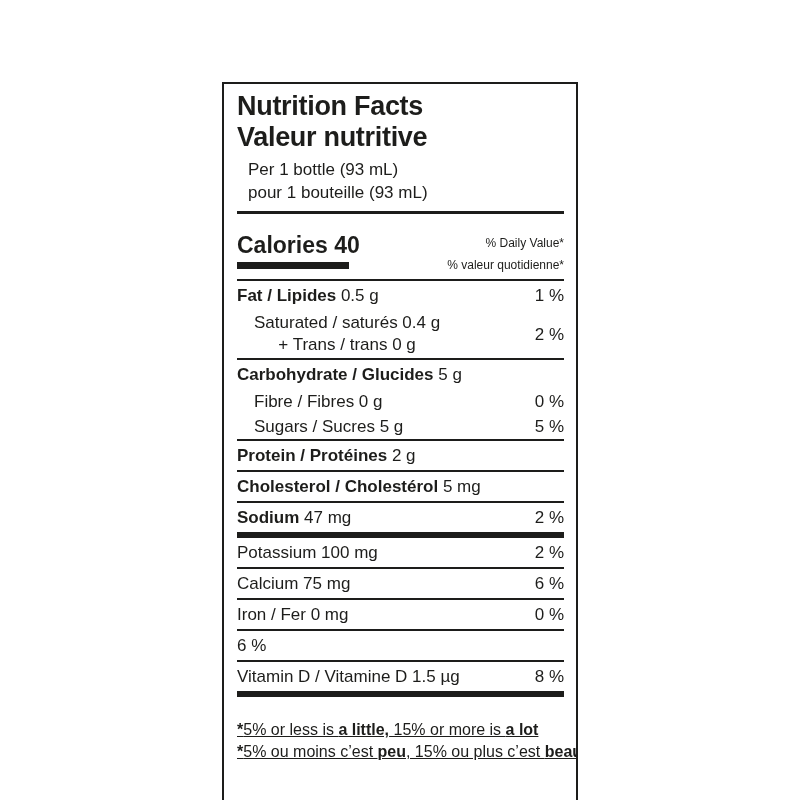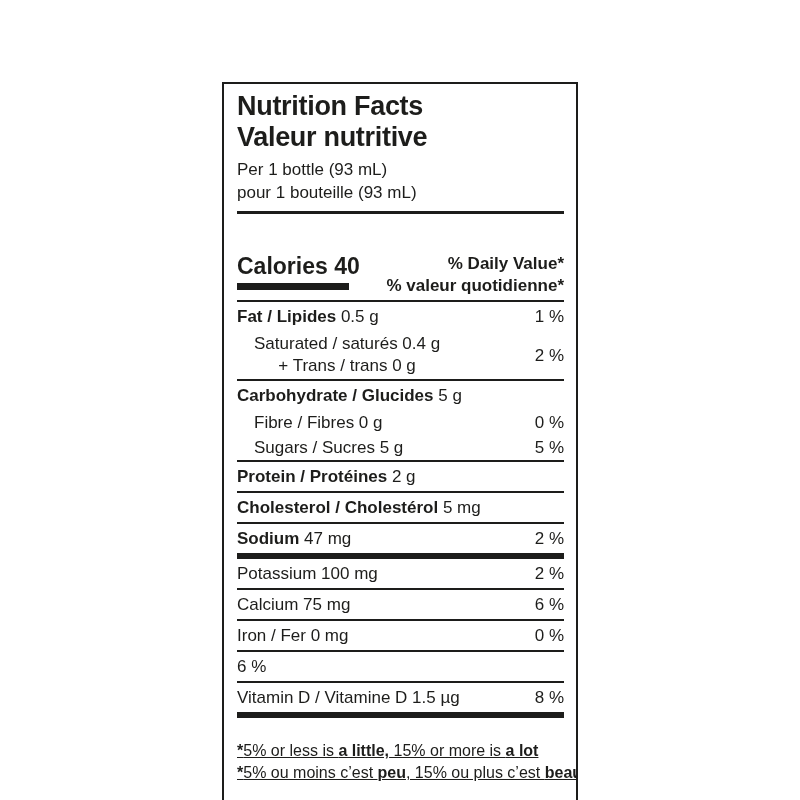--- a/index.html
+++ b/index.html
@@ -18,38 +18,37 @@
     background: #ffffff;
     padding: 7px 12px 6px 13px;
     overflow: hidden;
   }
   .title {
     font-size: 27px;
     font-weight: bold;
     line-height: 31px;
     letter-spacing: -0.3px;
   }
-  .serving-wrap { margin-top: 5px; }
+  .serving-wrap { margin-top: 5px; margin-left: 11px; }
   .serving { font-size: 17px; line-height: 23px; }
 
   .sep { background: #1d1d1b; width: 100%; }
   .sep-med  { height: 3px; margin-top: 7px; }
   .sep-thin { height: 2px; }
   .sep-thick{ height: 6px; }
 
   .cal-row {
     display: flex;
     justify-content: space-between;
     align-items: flex-start;
-    padding: 5px 0 3px 0;
-    margin-top: 34px;
+    padding: 18px 0 3px 0;
   }
   .cal-label { font-size: 23px; font-weight: bold; line-height: 26px; }
   .cal-bar { width: 112px; height: 7px; background: #1d1d1b; margin-top: 4px; }
-  .dv-head { text-align: right; font-weight: bold; font-size: 17px; line-height: 22px; }
+  .dv-head { text-align: right; font-weight: normal; font-size: 12px; line-height: 22px; }
 
   .row {
     display: flex;
     justify-content: space-between;
     align-items: center;
     font-size: 17px;
     line-height: 21px;
     padding: 4px 0;
     gap: 24px;
   }

